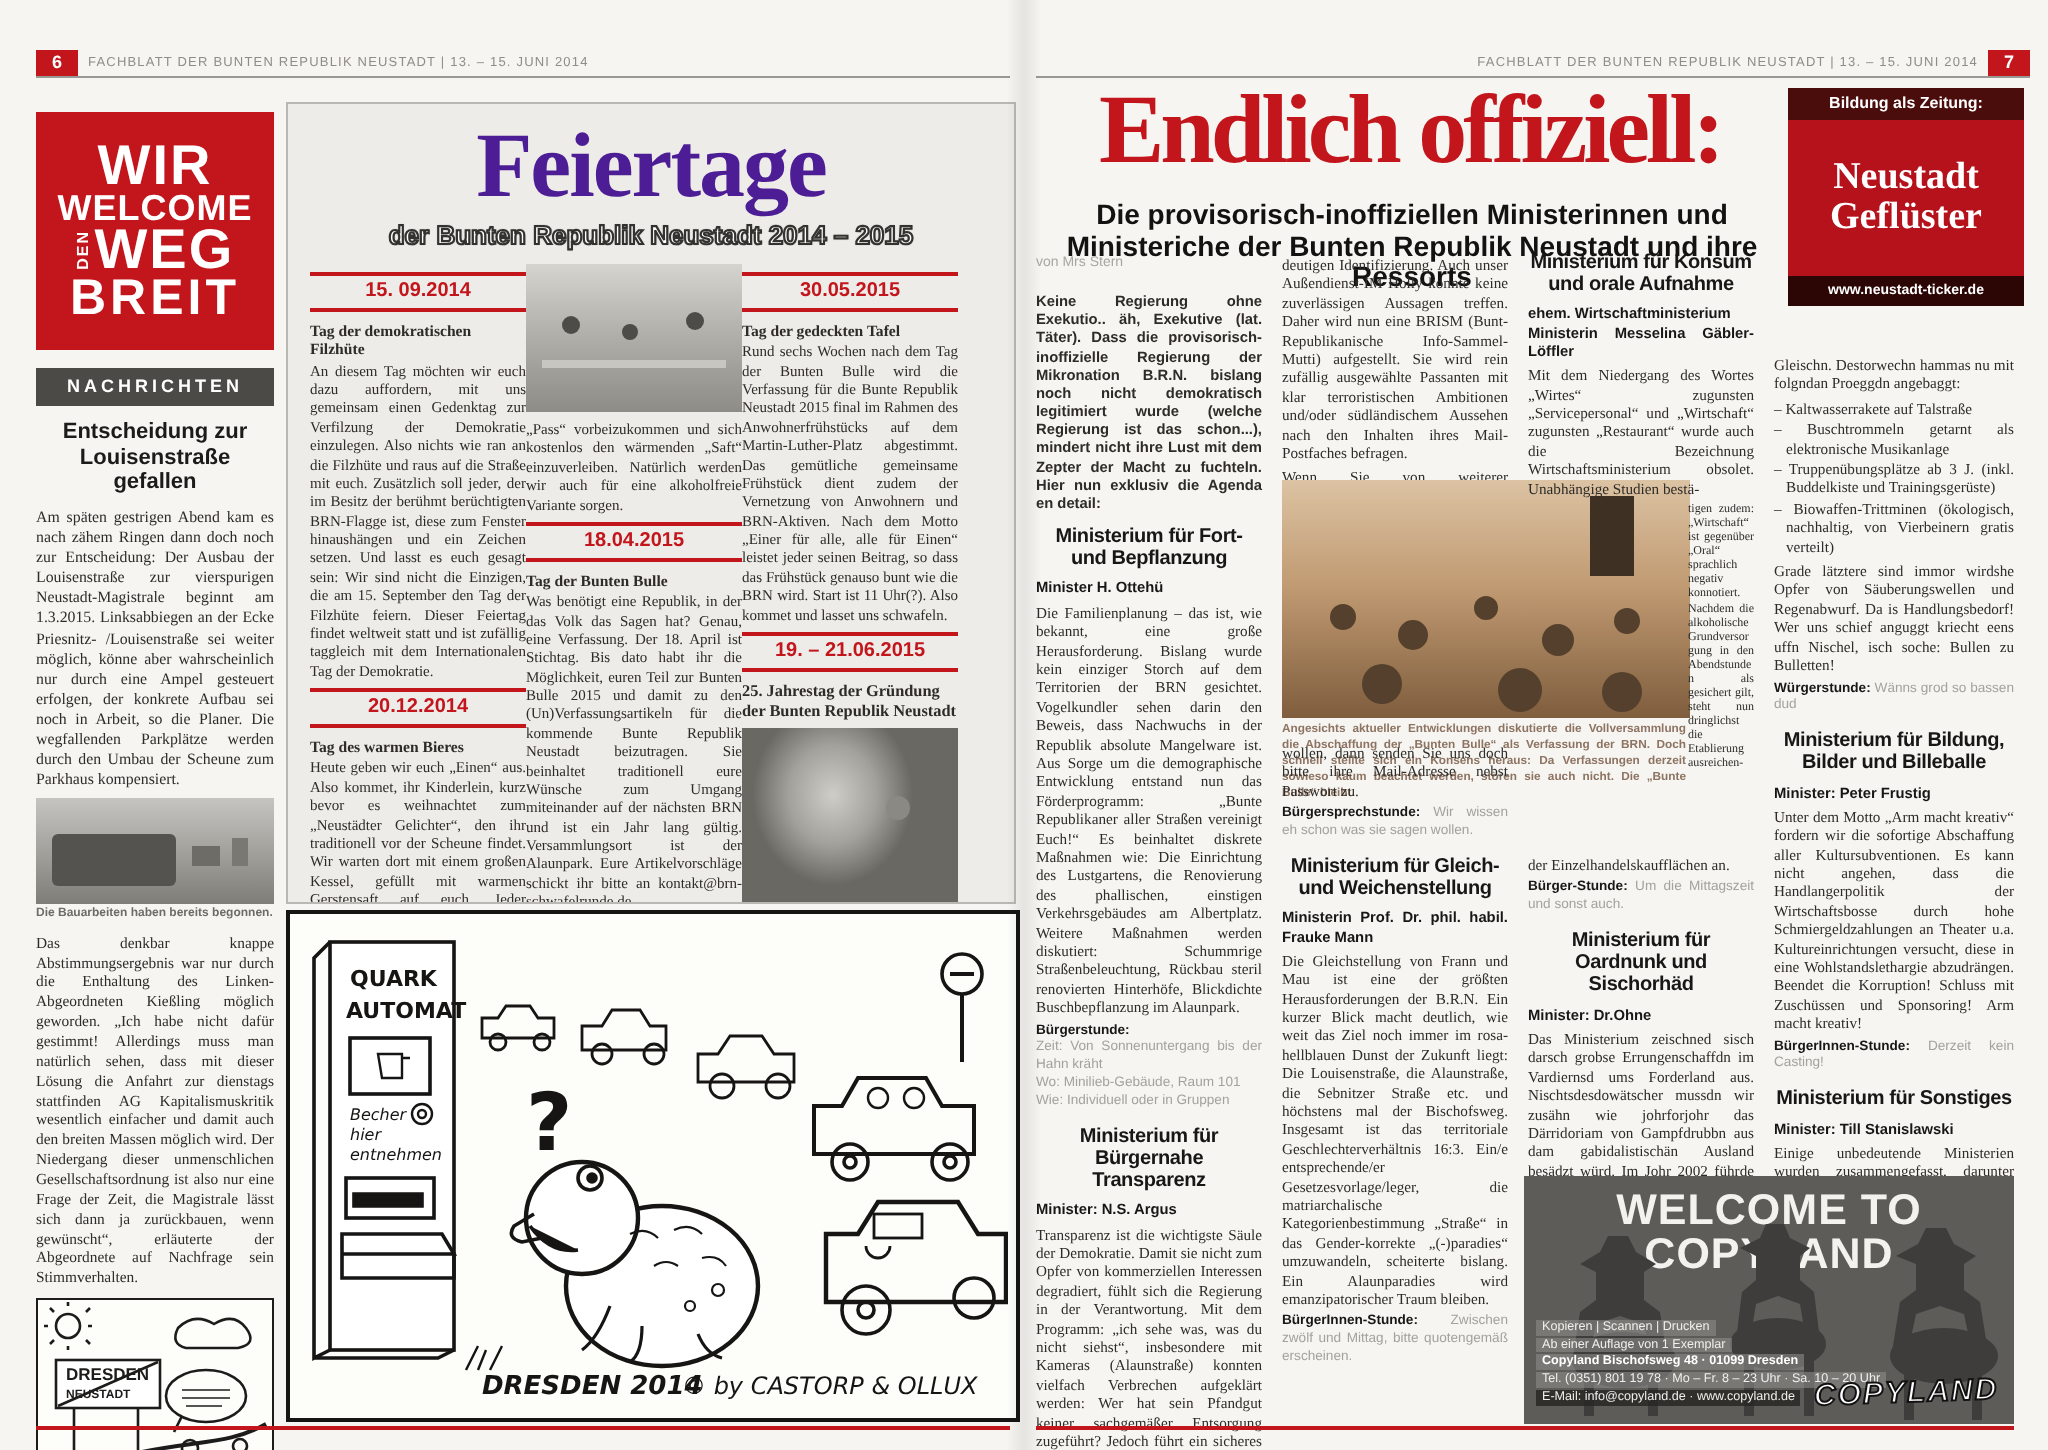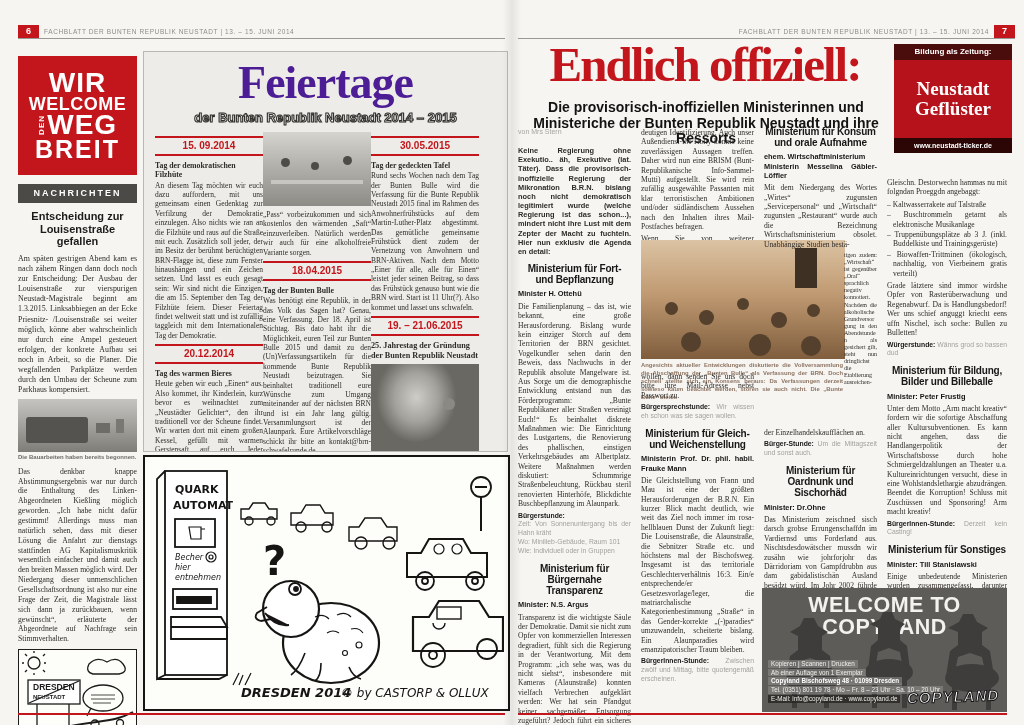--- a/index.html
+++ b/index.html
@@ -326,21 +326,21 @@
   </div>
 
   <div class="abs rcol just" style="left:887px;top:178px;width:120px;">
     <p>Gleischn. Destorwechn hammas nu mit folgndan Proeggdn angebaggt:</p>
     <div class="bullets">
       <div>– Kaltwasserrakete auf Talstraße</div>
       <div>– Buschtrommeln getarnt als elektronische Musikanlage</div>
       <div>– Truppenübungsplätze ab 3 J. (inkl. Buddelkiste und Trainingsgerüste)</div>
       <div>– Biowaffen-Trittminen (ökologisch, nachhaltig, von Vierbeinern gratis verteilt)</div>
     </div>
-    <p>Grade lätztere sind immor wirdshe Opfer von Rasterüberwachung und Regenabwurf. Da is Handlungsbedorf! Wer uns schief anguggt kriecht eens uffn Nischel, isch soche: Bullen zu Bulletten!</p>
+    <p>Grade lätztere sind immor wirdshe Opfer von Säuberungswellen und Regenabwurf. Da is Handlungsbedorf! Wer uns schief anguggt kriecht eens uffn Nischel, isch soche: Bullen zu Bulletten!</p>
     <div class="meta">
       <b>Würgerstunde:</b>
       <span class="gv">Wänns grod so bassen dud</span>
     </div>
     <div class="mhead">Ministerium für Bildung, Bilder und Billeballe</div>
     <div class="minister">Minister: Peter Frustig</div>
     <p>Unter dem Motto „Arm macht kreativ“ fordern wir die sofortige Abschaffung aller Kultursubventionen. Es kann nicht angehen, dass die Handlangerpolitik der Wirtschaftsbosse durch hohe Schmiergeldzahlungen an Theater u.a. Kultureinrichtungen versucht, diese in eine Wohlstandslethargie abzudrängen. Beendet die Korruption! Schluss mit Zuschüssen und Sponsoring! Arm macht kreativ!</p>
     <div class="meta">
       <b>BürgerInnen-Stunde:</b>
       <span class="gv">Derzeit kein Casting!</span>

